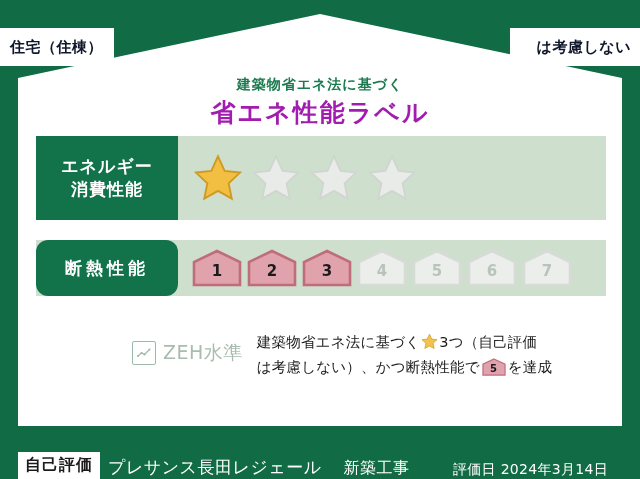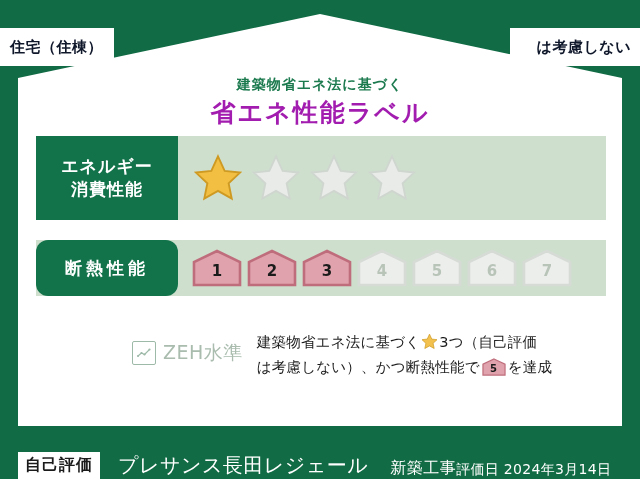--- a/index.html
+++ b/index.html
@@ -230,22 +230,22 @@
     margin-left: 18px;
     background: #ffffff;
     color: #1b1b1b;
     font-weight: bold;
     font-size: 16px;
     padding: 3px 7px;
     letter-spacing: 1px;
     flex: 0 0 auto;
   }
   #footer-property {
-    margin-left: 18px;
-    font-size: 20px;
+    margin-left: 8px;
+    font-size: 17px;
     letter-spacing: 0.5px;
     flex: 0 0 auto;
   }
   #footer-work {
     margin-left: 22px;
     font-size: 16px;
     letter-spacing: 0.5px;
     flex: 0 0 auto;
   }
   #footer-date {

